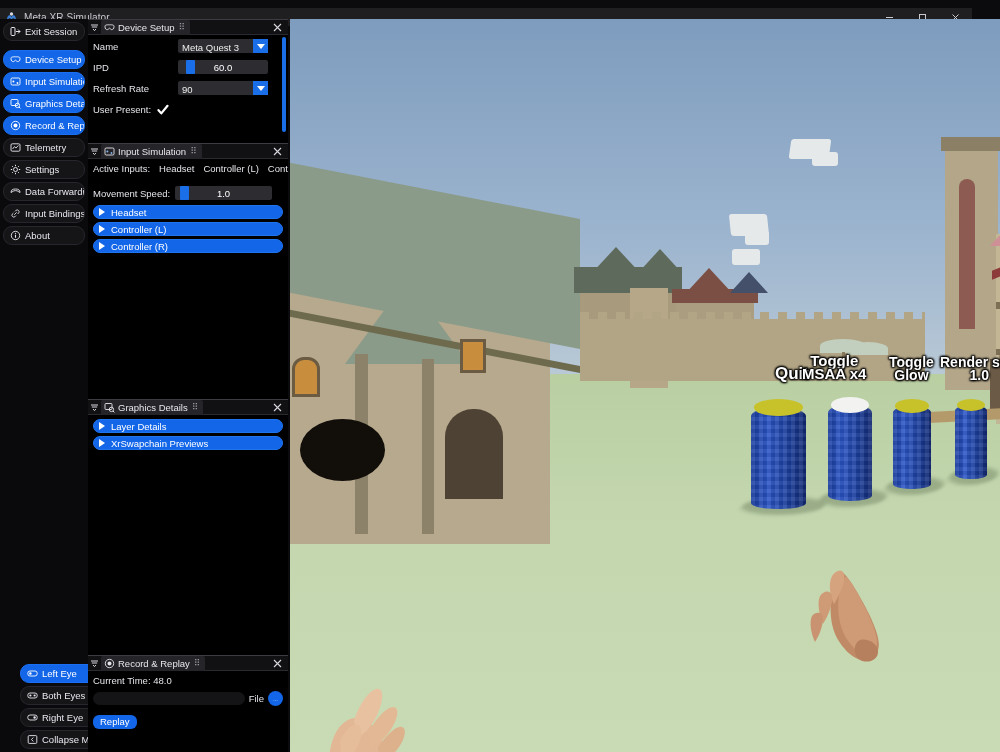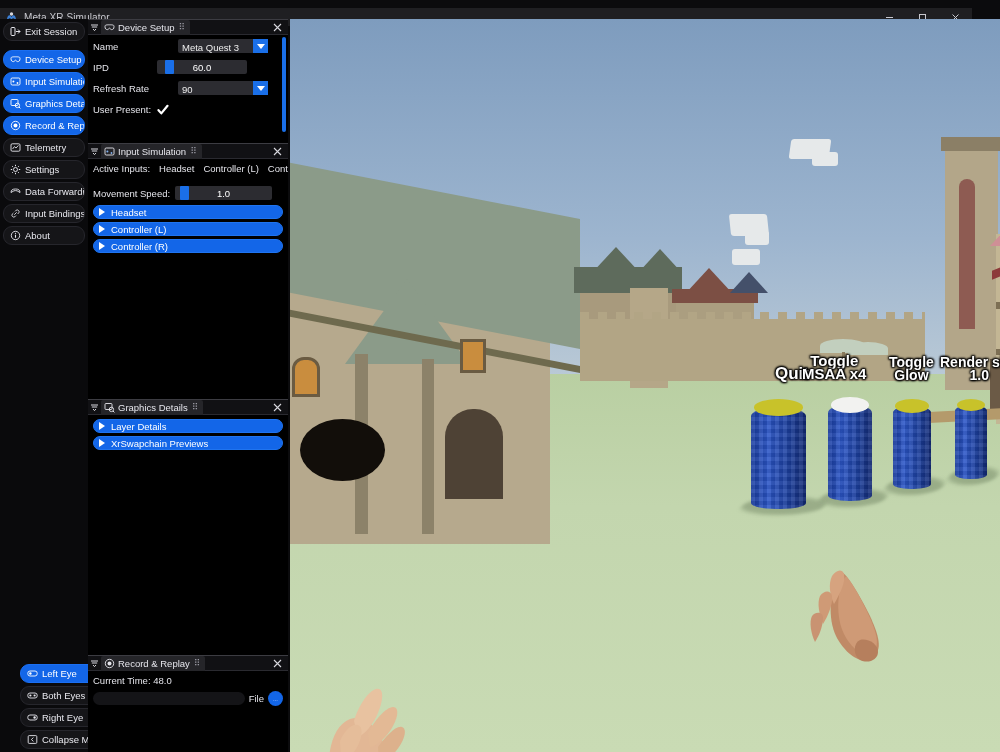--- a/index.html
+++ b/index.html
@@ -356,21 +356,21 @@
         <div class="row">
           <span class="lbl" style="width:85px">Name</span>
           <div class="fld" style="width:90px">
             <span class="txt">Meta Quest 3</span>
             <span class="drop-arrow">
                 <i></i>
               </span>
           </div>
         </div>
         <div class="row">
-          <span class="lbl" style="width:64px">IPD</span>
+          <span class="lbl" style="width:85px">IPD</span>
           <div class="slider" style="width:90px">
             <span class="knob" style="left:8px"></span>
             <span class="val">60.0</span>
           </div>
         </div>
         <div class="row">
           <span class="lbl" style="width:85px">Refresh Rate</span>
           <div class="fld" style="width:90px">
             <span class="txt">90</span>
             <span class="drop-arrow">
@@ -502,20 +502,21 @@
             </svg>
         </div>
       </div>
       <div class="p-body">
         <div class="lbl" style="margin-bottom:5px">Current Time: 48.0</div>
         <div style="display:flex;align-items:center;gap:4px;margin-bottom:5px;">
           <input class="textfield" style="border: none; outline: none; color: rgb(221, 221, 221); font-size: 9px; padding-left: 6px; font-family: &quot;Liberation Sans&quot;, sans-serif;" value="">
           <span class="lbl">File</span>
           <span class="ellipse-btn">...</span>
         </div>
+        <div><span class="pill">Replay</span></div>
       </div>
     </div>
 
     <div class="panel-scrollbar" style="top:0;height:733px;"></div>
     <div class="panel-scroll-thumb" style="top:0;height:400px;"></div>
   </div>
 
   <div class="viewport">
     <div class="sky"></div>
     <div class="ground"></div>

